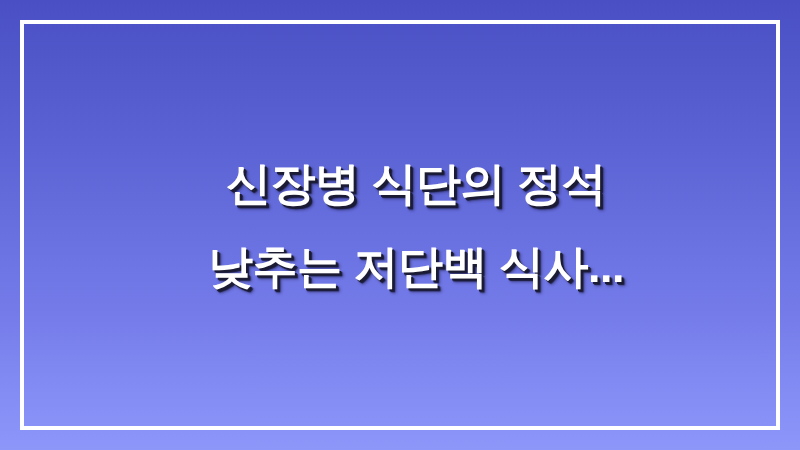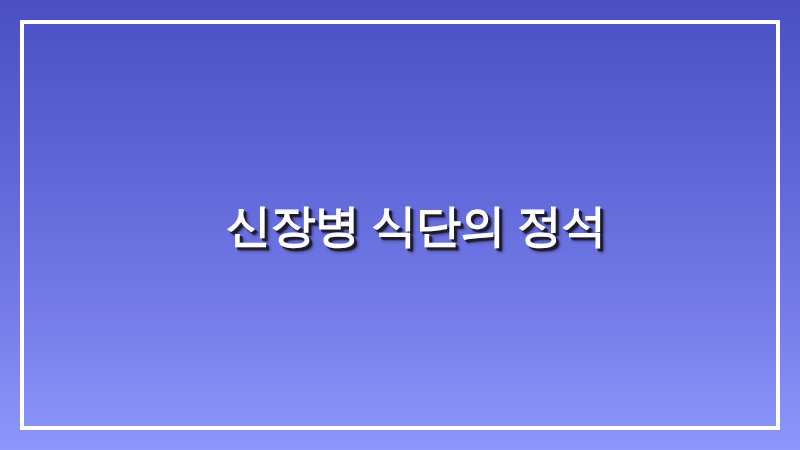--- a/index.html
+++ b/index.html
@@ -84,15 +84,16 @@
 
 <div id="thumbnail-card">
 
   <div id="inset-frame"></div>
 
   <div id="headline-block">
 
     <span class="headline-line">신장병 식단의 정석</span>
 
 
+    <span class="headline-line">낮추는 저단백 식사...</span>
 
   </div>
 </div>
 
 </body></html>

